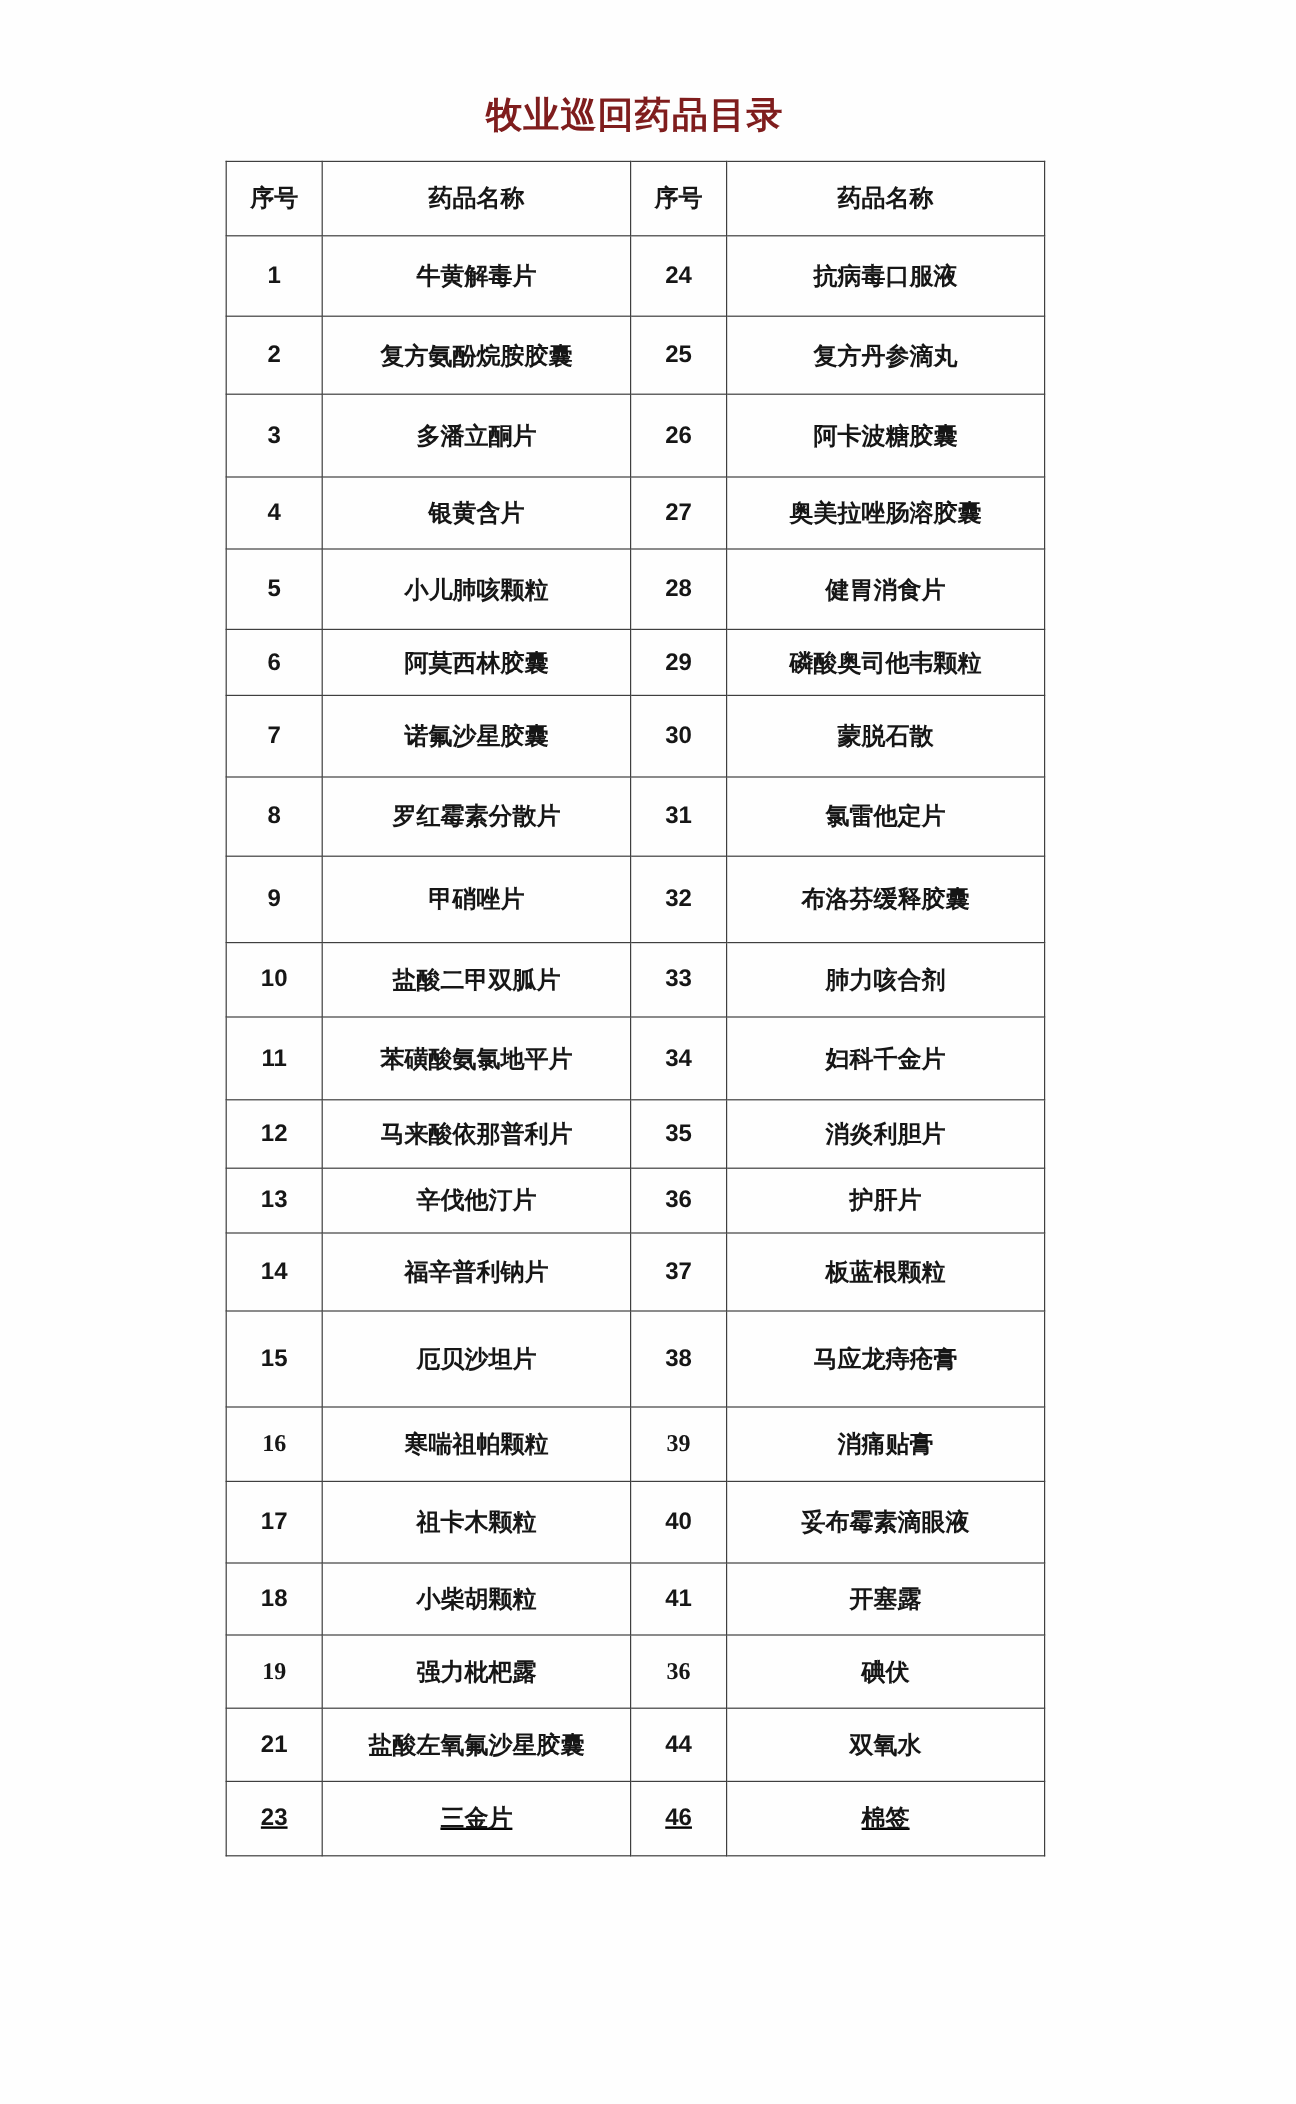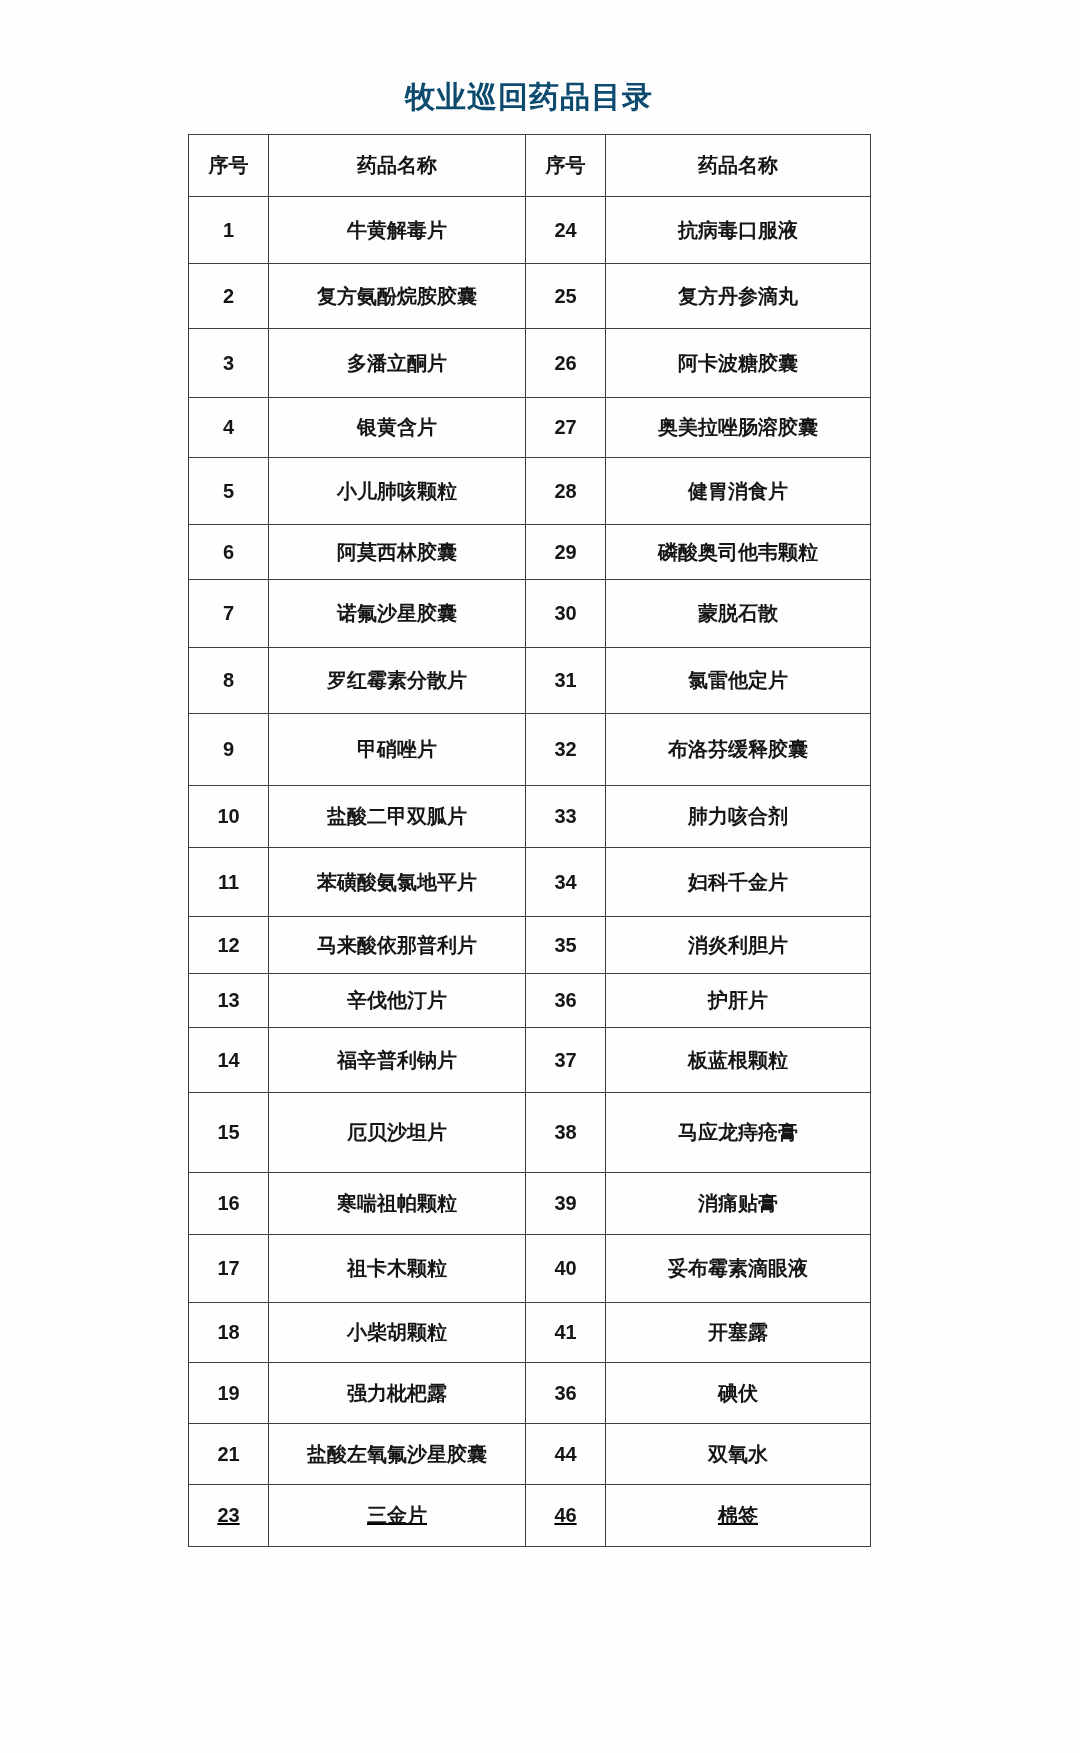--- a/index.html
+++ b/index.html
@@ -18,21 +18,21 @@
   .title {
     position: absolute;
     left: 188px;
     top: 80px;
     width: 682px;
     margin: 0;
     text-align: center;
     font-size: 30px;
     line-height: 34px;
     font-weight: bold;
-    color: #0c4a6e;
+    color: #7f1d1d;
     letter-spacing: 1px;
   }
   table.med-table {
     position: absolute;
     left: 188px;
     top: 134px;
     width: 682px;
     border-collapse: collapse;
     table-layout: fixed;
   }
@@ -158,39 +158,39 @@
           <td>福辛普利钠片</td>
           <td>37</td>
           <td>板蓝根颗粒</td>
         </tr>
         <tr style="height: 80px;">
           <td>15</td>
           <td>厄贝沙坦片</td>
           <td>38</td>
           <td>马应龙痔疮膏</td>
         </tr>
-        <tr style="height: 62px;">
+        <tr style="height: 62px; font-family: Liberation Serif, serif;">
           <td>16</td>
           <td>寒喘祖帕颗粒</td>
           <td>39</td>
           <td>消痛贴膏</td>
         </tr>
         <tr style="height: 68px;">
           <td>17</td>
           <td>祖卡木颗粒</td>
           <td>40</td>
           <td>妥布霉素滴眼液</td>
         </tr>
         <tr style="height: 60px;">
           <td>18</td>
           <td>小柴胡颗粒</td>
           <td>41</td>
           <td>开塞露</td>
         </tr>
-        <tr style="height: 61px;">
+        <tr style="height: 61px; font-family: Liberation Serif, serif;">
           <td>19</td>
           <td>强力枇杷露</td>
           <td>36</td>
           <td>碘伏</td>
         </tr>
         <tr style="height: 61px;">
           <td>21</td>
           <td>盐酸左氧氟沙星胶囊</td>
           <td>44</td>
           <td>双氧水</td>

